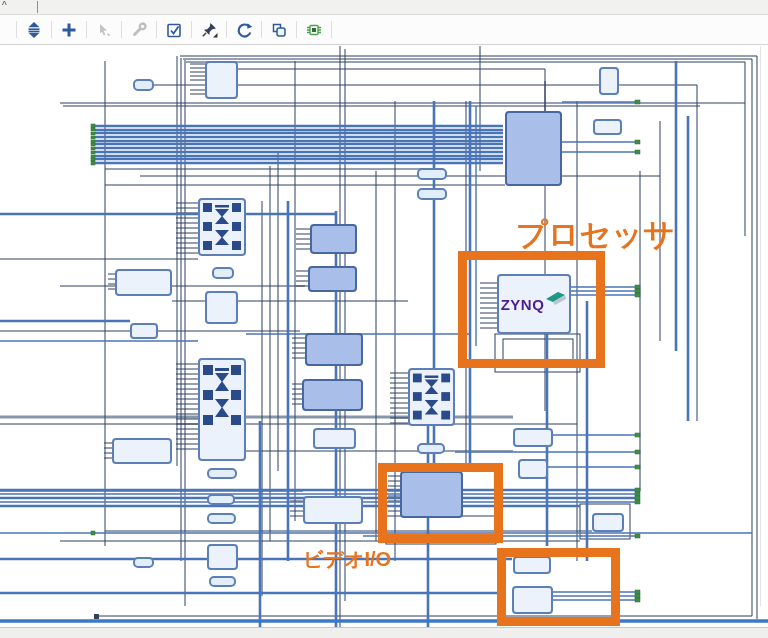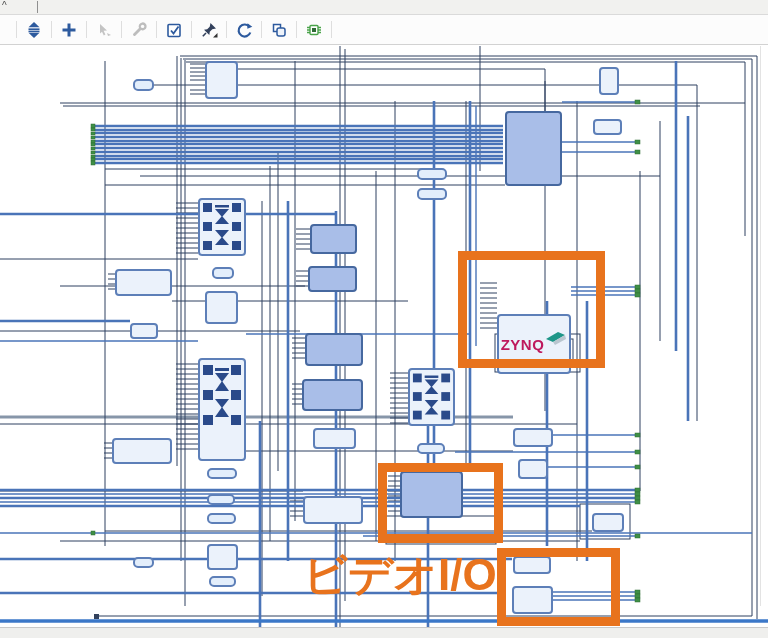--- a/index.html
+++ b/index.html
@@ -16,21 +16,21 @@
   .tb-btn{width:26px;height:24px;display:flex;align-items:center;justify-content:center;border-radius:2px;}
   .tb-sep{width:1px;height:17px;background:#dedede;margin:0 4px;}
 
   
   .canvas{position:absolute;top:46px;left:0;width:768px;height:581px;background:#fff;}
   .wires{position:absolute;top:0;left:0;}
 
   .blk{position:absolute;background:#ebf2fb;border:2px solid #5d7fb8;border-radius:4px;box-sizing:border-box;}
   .pill{border-radius:5px;background:#e3eefb;}
   .med{background:#a9bee8;border-color:#46689f;}
-  .zynq{display:flex;align-items:center;justify-content:center;color:#be185d;font-weight:bold;font-size:15px;letter-spacing:.5px;margin-top:40px;}
+  .zynq{display:flex;align-items:center;justify-content:center;color:#4c1d95;font-weight:bold;font-size:15px;letter-spacing:.5px;}
   .ic{position:absolute;inset:0;display:flex;align-items:center;justify-content:center;}
 
   .ann-box{position:absolute;border:9px solid #e8731d;box-sizing:border-box;background:transparent;}
   .ann-label{position:absolute;color:#e8731d;font-weight:bold;white-space:nowrap;}
 
   .edge-line{position:absolute;width:1px;background:#e3e3e3;}
   .bottom-strip{position:absolute;top:627px;left:0;width:768px;height:11px;background:#efefed;border-top:1px solid #c9c9c9;box-sizing:border-box;}
 </style>
 </head>
 <body>
@@ -359,19 +359,20 @@
       <svg width="22" height="17" style="margin:-12px 0 0 1px;">
         <polygon points="1,9 13,2 20,5 8,12" fill="#1e9688"></polygon>
         <polygon points="8,12 20,5 21,9 10,15" fill="#b9c6cf"></polygon>
       </svg>
     </div>
 
     <div class="ann-box" style="left:458px;top:205px;width:147px;height:117px;"></div>
     <div class="ann-box" style="left:378px;top:417px;width:125px;height:80px;"></div>
     <div class="ann-box" style="left:497px;top:502px;width:123px;height:78px;"></div>
 
-    <div class="ann-label" style="left:303px;top:500px;font-size:44px;">ビデオI/O</div>
+    <div class="ann-label" style="left:516px;top:168px;font-size:31px;">プロセッサ</div>
+    <div class="ann-label" style="left:303px;top:500px;font-size:20px;">ビデオI/O</div>
 
     <div class="edge-line" style="left:760px;top:0;height:560px;"></div>
   </div>
 
   <div class="bottom-strip"></div>
 </div>
 
 </body></html>

